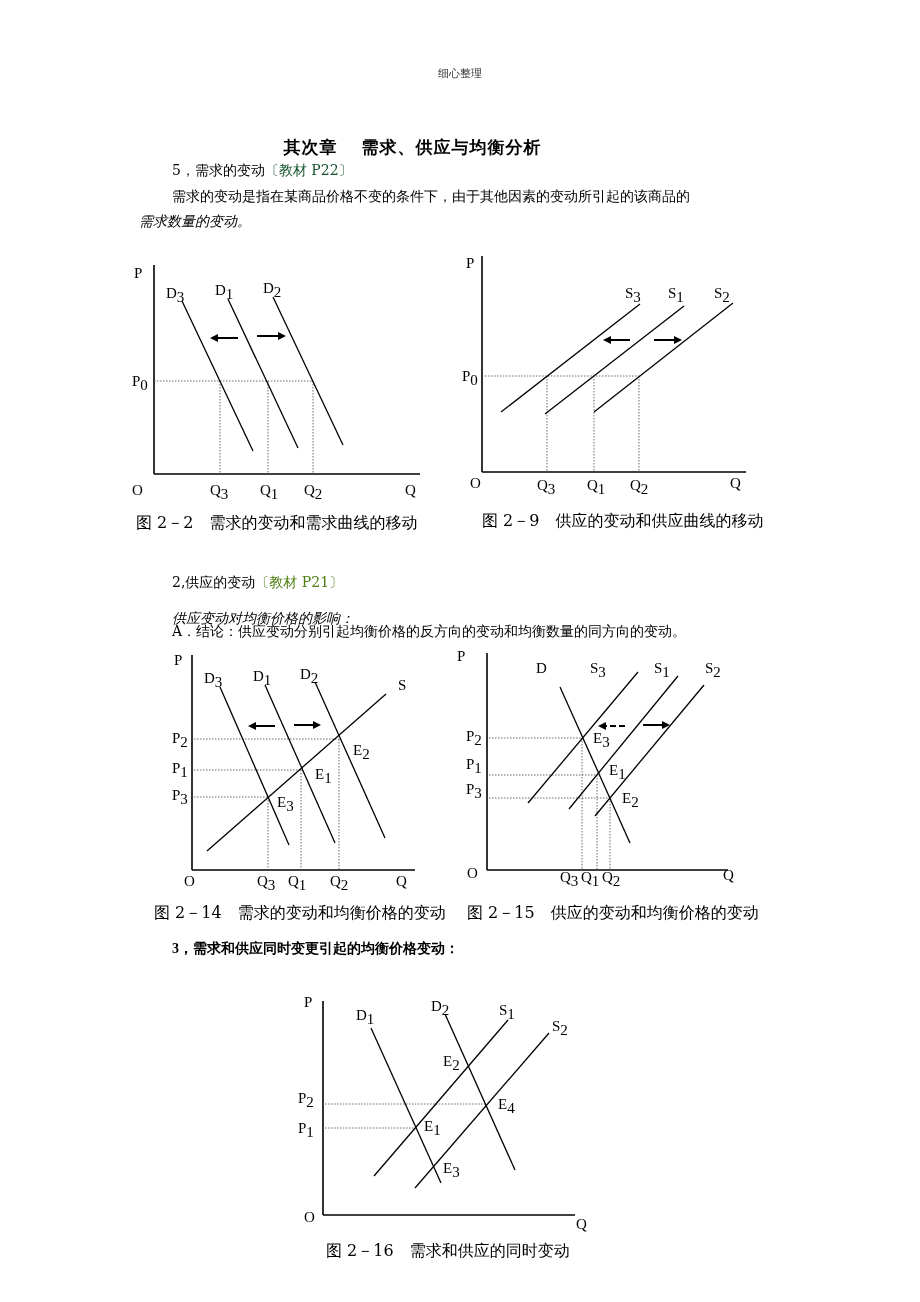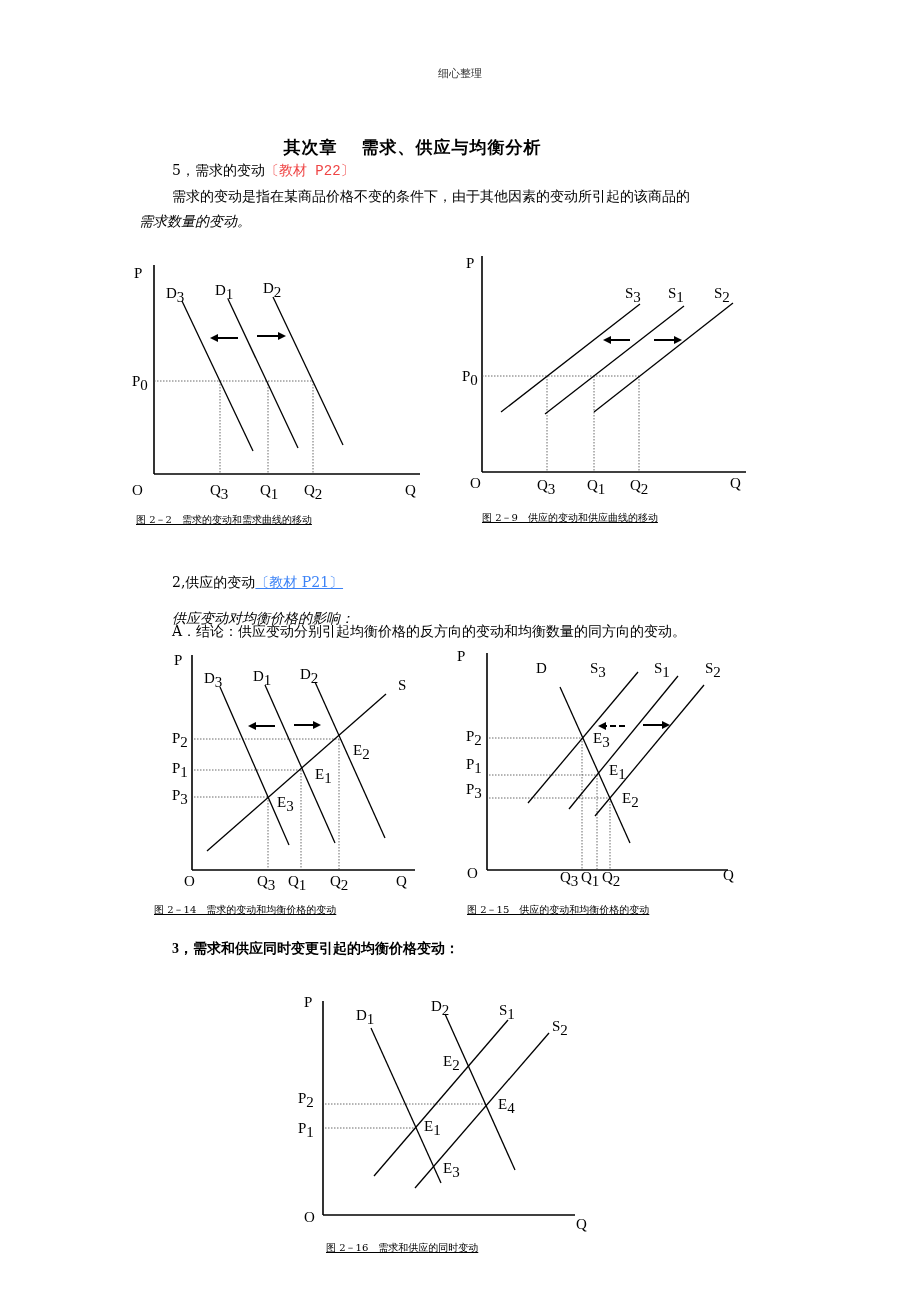--- a/index.html
+++ b/index.html
@@ -3,39 +3,39 @@
 <meta charset="utf-8">
 <style>
   html, body { margin: 0; padding: 0; background: #ffffff; }
   body { width: 920px; height: 1302px; position: relative; overflow: hidden;
          font-family: "DejaVu Serif", "Liberation Serif", serif; color: #000; }
   .abs { position: absolute; }
   .header { top: 66px; left: 0; width: 920px; text-align: center; font-size: 11px; color: #333; }
   .title { top: 136px; left: 0; width: 825px; text-align: center; font-size: 17px; font-weight: bold; letter-spacing: 1px; }
   .title .gap { display: inline-block; width: 24px; }
   .para { font-size: 14px; line-height: 24px; }
-  .caption { font-size: 10px; white-space: nowrap; text-decoration: underline; }
+  .caption { font-size: 16px; white-space: nowrap; }
   svg { position: absolute; overflow: visible; }
   svg text { font-family: "Liberation Serif", "DejaVu Serif", serif; font-size: 15px; fill: #000; }
   .axis { stroke: #000; stroke-width: 1.6; fill: none; }
   .curve { stroke: #000; stroke-width: 1.3; fill: none; }
   .guide { stroke: #444; stroke-width: 0.8; stroke-dasharray: 1.5 1.5; fill: none; }
   .arrow { stroke: #000; stroke-width: 2; fill: none; }
 </style>
 </head>
 <body>
 
 <div class="abs header">细心整理</div>
 
 <div class="abs title">
   <span>其次章</span><span class="gap"></span><span>需求、供应与均衡分析</span>
 </div>
 
 <div class="abs para" style="top:158px; left:172px;">
-  <span>5，需求的变动</span><span style="color:#ef4444;font-family:Liberation Mono, monospace;">〔教材 P22〕</span>
+  <span>5，需求的变动</span><span style="color:#14532d;">〔教材 P22〕</span>
 </div>
 <div class="abs para" style="top:184px; left:172px; white-space:nowrap;">需求的变动是指在某商品价格不变的条件下，由于其他因素的变动所引起的该商品的</div>
 <div class="abs para" style="top:209px; left:139px;font-style:italic;">需求数量的变动。</div>
 
 <svg style="left:120px; top:255px;" width="320" height="290">
   <line class="axis" x1="34" y1="10" x2="34" y2="219"></line>
   <line class="axis" x1="34" y1="219" x2="300" y2="219"></line>
   <line class="guide" x1="34" y1="126" x2="193" y2="126"></line>
   <line class="guide" x1="100" y1="126" x2="100" y2="219"></line>
   <line class="guide" x1="148" y1="126" x2="148" y2="219"></line>
@@ -89,21 +89,21 @@
   <text x="12" y="131"><tspan>P</tspan><tspan class="sub" dy="4">0</tspan></text>
   <text x="20" y="238">O</text>
   <text x="87" y="240"><tspan>Q</tspan><tspan class="sub" dy="4">3</tspan></text>
   <text x="137" y="240"><tspan>Q</tspan><tspan class="sub" dy="4">1</tspan></text>
   <text x="180" y="240"><tspan>Q</tspan><tspan class="sub" dy="4">2</tspan></text>
   <text x="280" y="238">Q</text>
 </svg>
 <div class="abs caption" style="top:511px; left:482px;">图 2－9　供应的变动和供应曲线的移动</div>
 
 <div class="abs para" style="top:570px; left:172px;">
-  <span>2,供应的变动</span><span style="color:#3b82f6;text-decoration:underline;">〔教材 P21〕</span>
+  <span>2,供应的变动</span><span style="color:#4d7c0f;">〔教材 P21〕</span>
 </div>
 <div class="abs para" style="top:606px; left:172px;font-style:italic;">供应变动对均衡价格的影响：</div>
 <div class="abs para" style="top:619px; left:172px; white-space:nowrap;">A．结论：供应变动分别引起均衡价格的反方向的变动和均衡数量的同方向的变动。</div>
 
 <svg style="left:140px; top:645px;" width="320" height="280">
   <line class="axis" x1="52" y1="10" x2="52" y2="225"></line>
   <line class="axis" x1="52" y1="225" x2="275" y2="225"></line>
   <line class="guide" x1="54" y1="94" x2="199" y2="94"></line>
   <line class="guide" x1="54" y1="125" x2="161" y2="125"></line>
   <line class="guide" x1="54" y1="152" x2="128" y2="152"></line>

